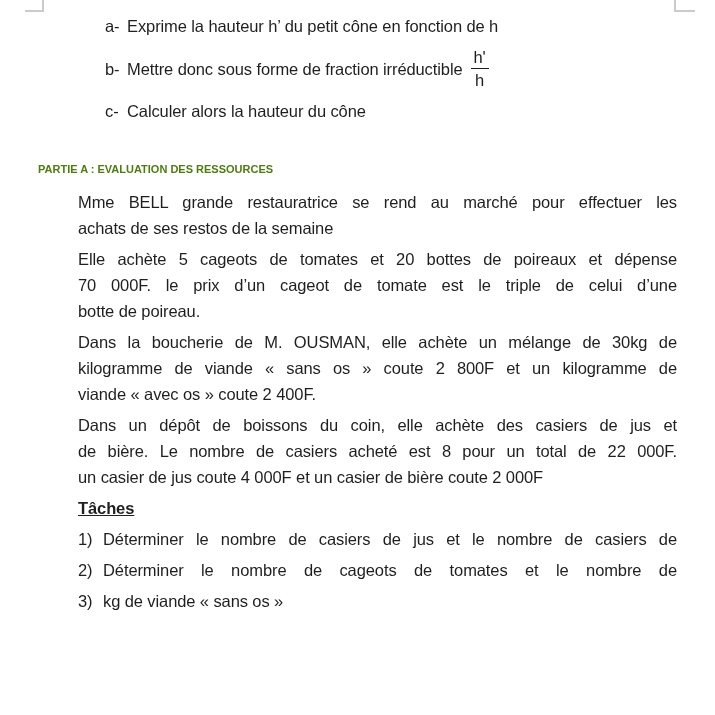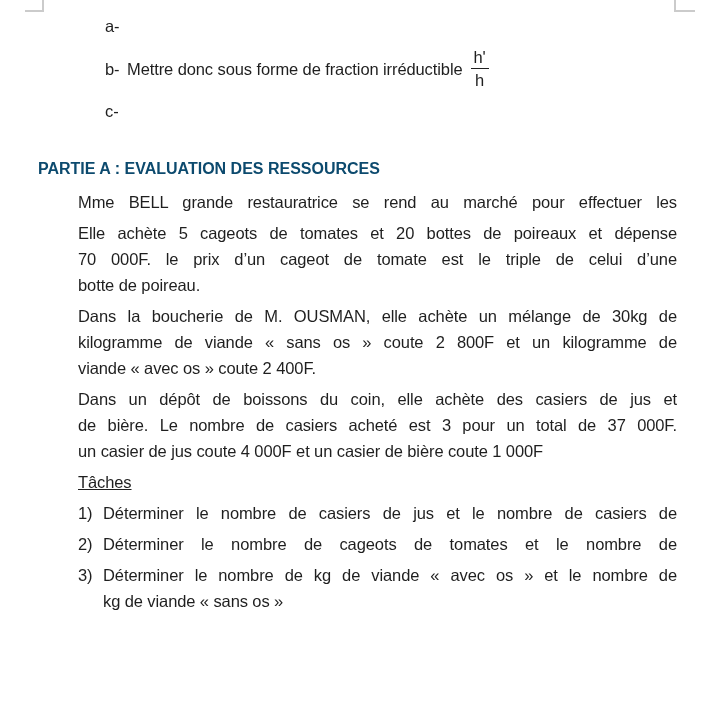--- a/index.html
+++ b/index.html
@@ -63,36 +63,37 @@
   }
   .frac-num {
     display: block;
     border-bottom: 1.5px solid #1f1f1f;
     padding: 0 3px 1px 3px;
   }
   .frac-den { display: block; padding-top: 1px; }
 
   .section-heading {
     margin: 32px 38px 0 38px;
-    font-size: 16px;
+    font-size: 11px;
     font-weight: bold;
     letter-spacing: 0;
     line-height: 26px;
-    color: #0c4a6e;
+    color: #4d7c0f;
   }
 
   .para {
     margin: 5px 38px 0 78px;
   }
   .para.first { margin-top: 7px; }
 
   .tasks-heading {
     margin: 5px 38px 0 78px;
     line-height: 26px;
     text-decoration: underline;
+    font-weight: bold;
   }
 
   .task {
     display: flex;
     margin: 5px 38px 0 78px;
   }
   .task-marker {
     width: 25px;
     flex: none;
     line-height: 26px;
@@ -102,55 +103,58 @@
 </head>
 <body>
 
 <div class="corner-mark corner-left"></div>
 <div class="corner-mark corner-right"></div>
 
 <div class="doc">
 
   <div class="abc-item">
     <span class="abc-marker">a-</span>
+    <span class="abc-text">Exprime la hauteur h’ du petit cône en fonction de h</span>
   </div>
   <div class="abc-item">
     <span class="abc-marker">b-</span>
     <span class="abc-text">Mettre donc sous forme de fraction irréductible</span>
     <span class="fraction">
       <span class="frac-num">h'</span>
       <span class="frac-den">h</span>
     </span>
   </div>
   <div class="abc-item">
     <span class="abc-marker">c-</span>
+    <span class="abc-text">Calculer alors la hauteur du cône</span>
   </div>
 
   <div class="section-heading">PARTIE A : EVALUATION DES RESSOURCES</div>
 
   <div class="para first">
     <div class="line jl">Mme BELL grande restauratrice se rend au marché pour effectuer les</div>
+    <div class="line">achats de ses restos de la semaine</div>
   </div>
 
   <div class="para">
     <div class="line jl">Elle achète 5 cageots de tomates et 20 bottes de poireaux et dépense</div>
     <div class="line jl">70 000F. le prix d’un cageot de tomate est le triple de celui d’une</div>
     <div class="line">botte de poireau.</div>
   </div>
 
   <div class="para">
     <div class="line jl">Dans la boucherie de M. OUSMAN, elle achète un mélange de 30kg de</div>
     <div class="line jl">kilogramme de viande « sans os » coute 2 800F et un kilogramme de</div>
     <div class="line">viande « avec os » coute 2 400F.</div>
   </div>
 
   <div class="para">
     <div class="line jl">Dans un dépôt de boissons du coin, elle achète des casiers de jus et</div>
-    <div class="line jl">de bière. Le nombre de casiers acheté est 3 pour un total de 37 000F.</div>
-    <div class="line">un casier de jus coute 4 000F et un casier de bière coute 1 000F</div>
+    <div class="line jl">de bière. Le nombre de casiers acheté est 8 pour un total de 22 000F.</div>
+    <div class="line">un casier de jus coute 4 000F et un casier de bière coute 2 000F</div>
   </div>
 
   <div class="tasks-heading">Tâches</div>
 
   <div class="task">
     <span class="task-marker">1)</span>
     <div class="task-body">
       <div class="line jl">Déterminer le nombre de casiers de jus et le nombre de casiers de</div>
     </div>
   </div>
@@ -158,18 +162,17 @@
   <div class="task">
     <span class="task-marker">2)</span>
     <div class="task-body">
       <div class="line jl">Déterminer le nombre de cageots de tomates et le nombre de</div>
     </div>
   </div>
 
   <div class="task">
     <span class="task-marker">3)</span>
     <div class="task-body">
-      <div class="line jl">Déterminer le nombre de kg de viande « avec os » et le nombre de</div>
       <div class="line">kg de viande « sans os »</div>
     </div>
   </div>
 
 </div>
 
 </body></html>

